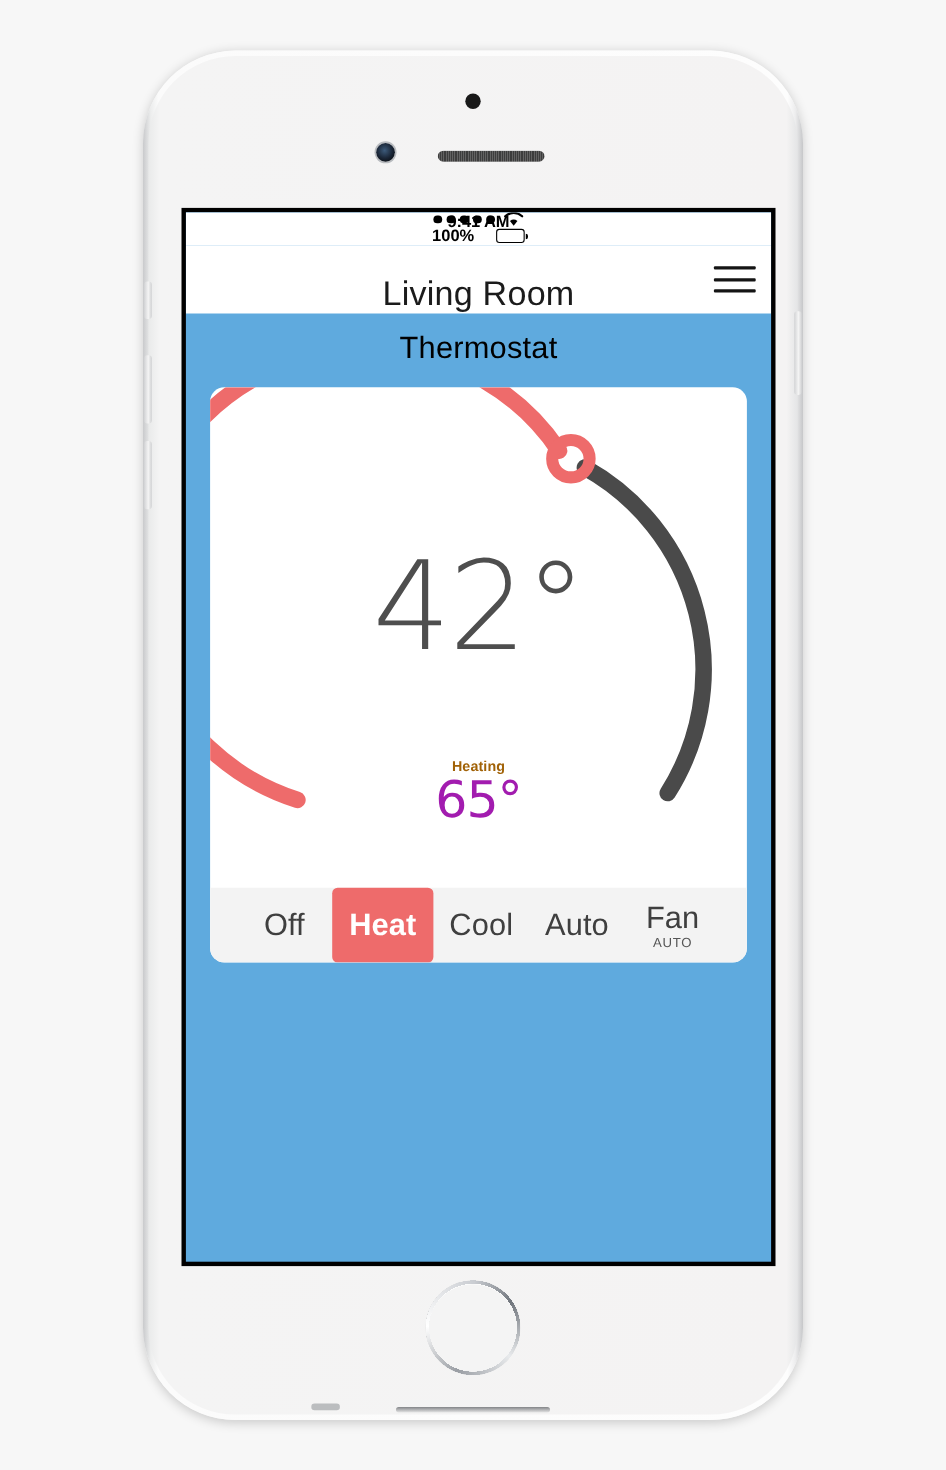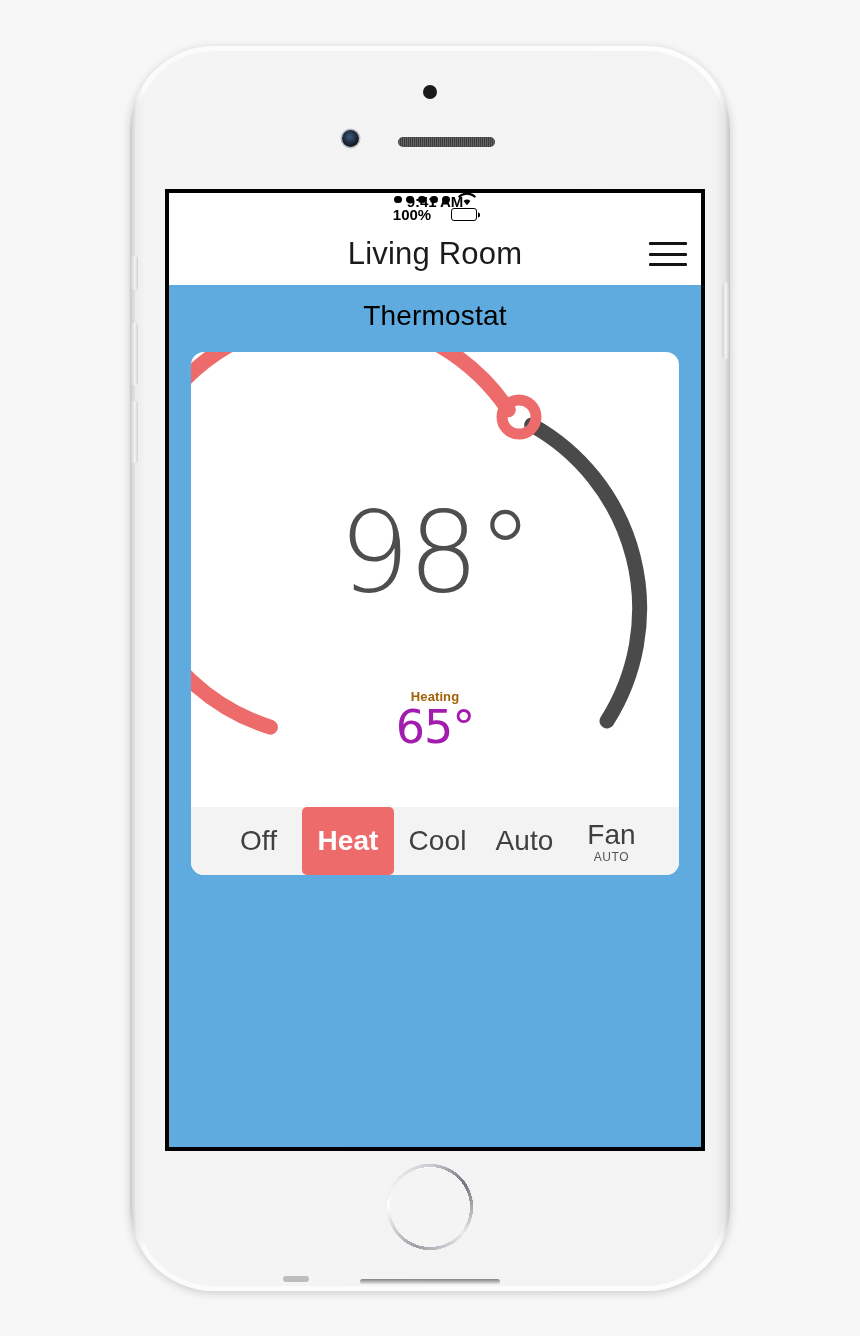--- a/index.html
+++ b/index.html
@@ -190,21 +190,21 @@
     background: #000;
     border-radius: 0 2px 2px 0;
   }
 
   
   #nav-bar {
     position: relative;
     height: 62px;
     background: #ffffff;
     display: flex;
-    align-items: center;
+    align-items: flex-end;
     justify-content: center;
   }
   #page-title {
     font-size: 31px;
     color: #1b1b1b;
     font-weight: normal;
     letter-spacing: 0.2px;
   }
   #menu-button {
     position: absolute;
@@ -387,21 +387,21 @@
             <svg id="dial-svg" width="488" height="455" viewBox="0 0 488 455">
 
               <path d="M 79.4 375.2 A 210 210 0 1 1 317.3 57.8" fill="none" stroke="#ee6b6b" stroke-width="15" stroke-linecap="round"></path>
 
               <path d="M 340.7 73.0 A 210 210 0 0 1 416.0 369.0" fill="none" stroke="#4a4a4a" stroke-width="15" stroke-linecap="round"></path>
 
               <circle cx="328" cy="65" r="17" fill="none" stroke="#ee6b6b" stroke-width="11"></circle>
             </svg>
 
             <div id="dial-readout">
-              <div id="current-temp">98°</div>
+              <div id="current-temp">42°</div>
             </div>
 
             <div id="setpoint-block">
               <div id="setpoint-status">Heating</div>
               <div id="setpoint-temp">65°</div>
             </div>
           </div>
 
           <div id="mode-bar">
             <div class="mode-button">

